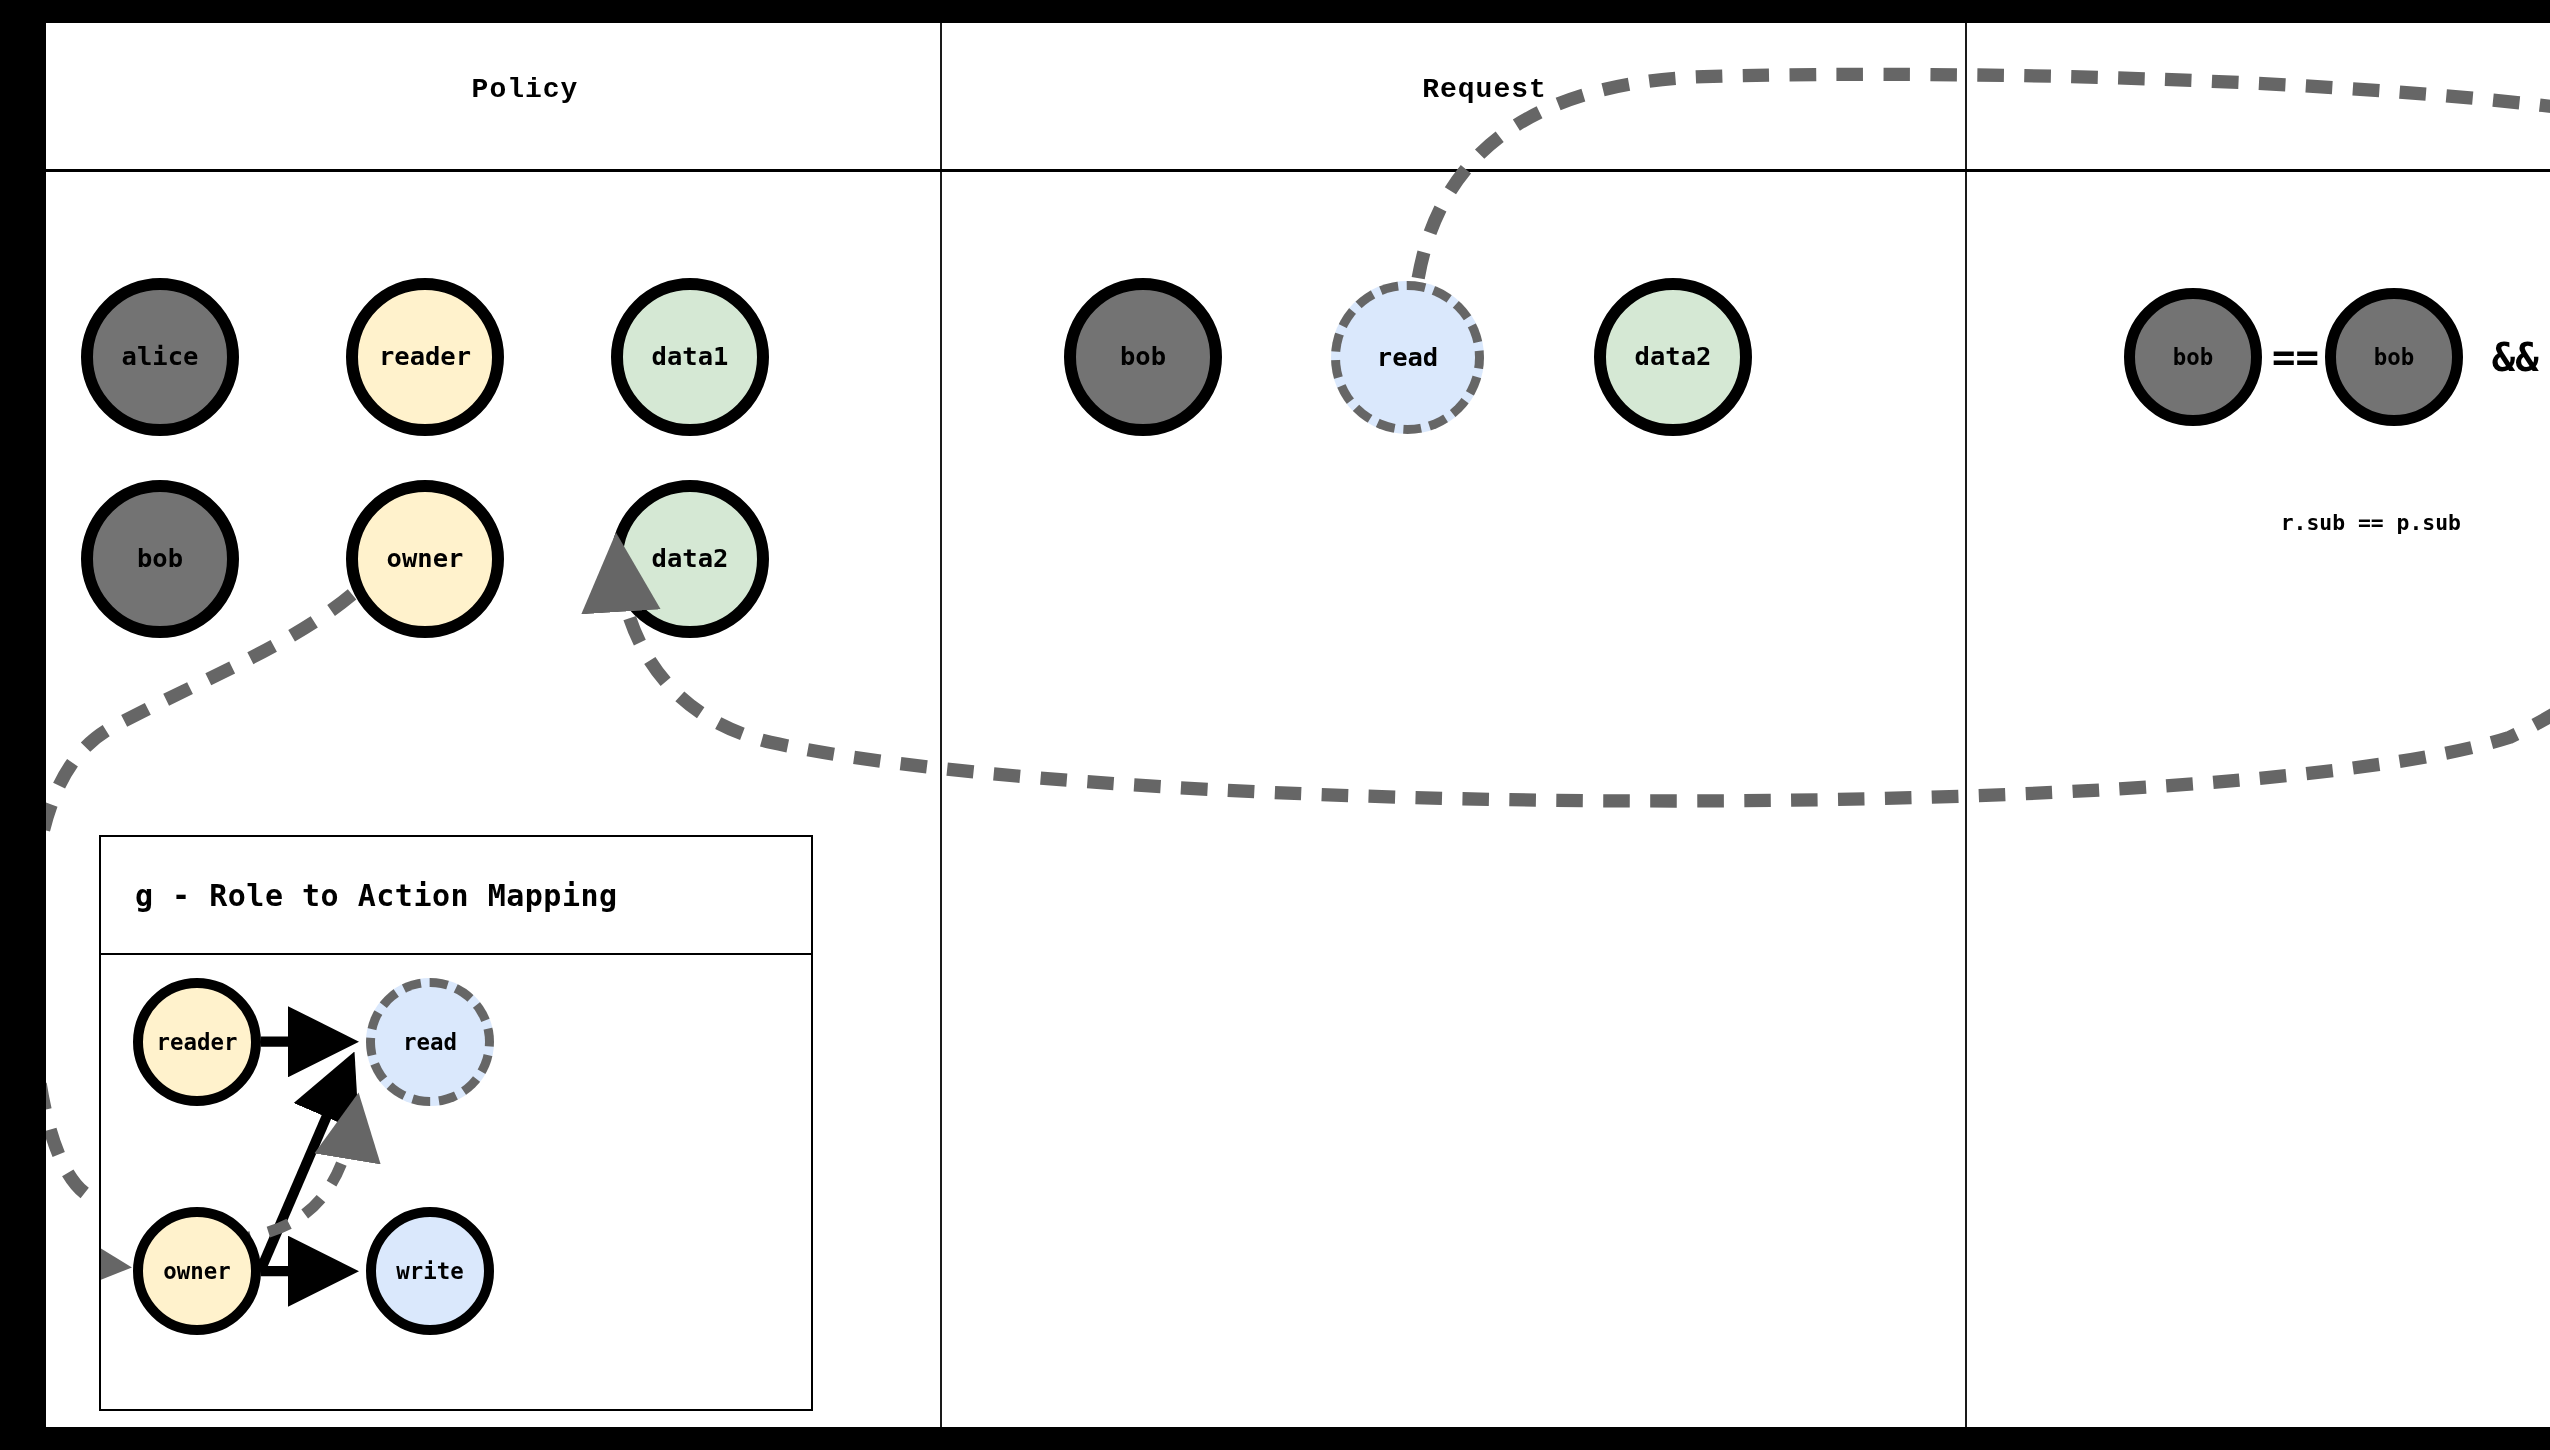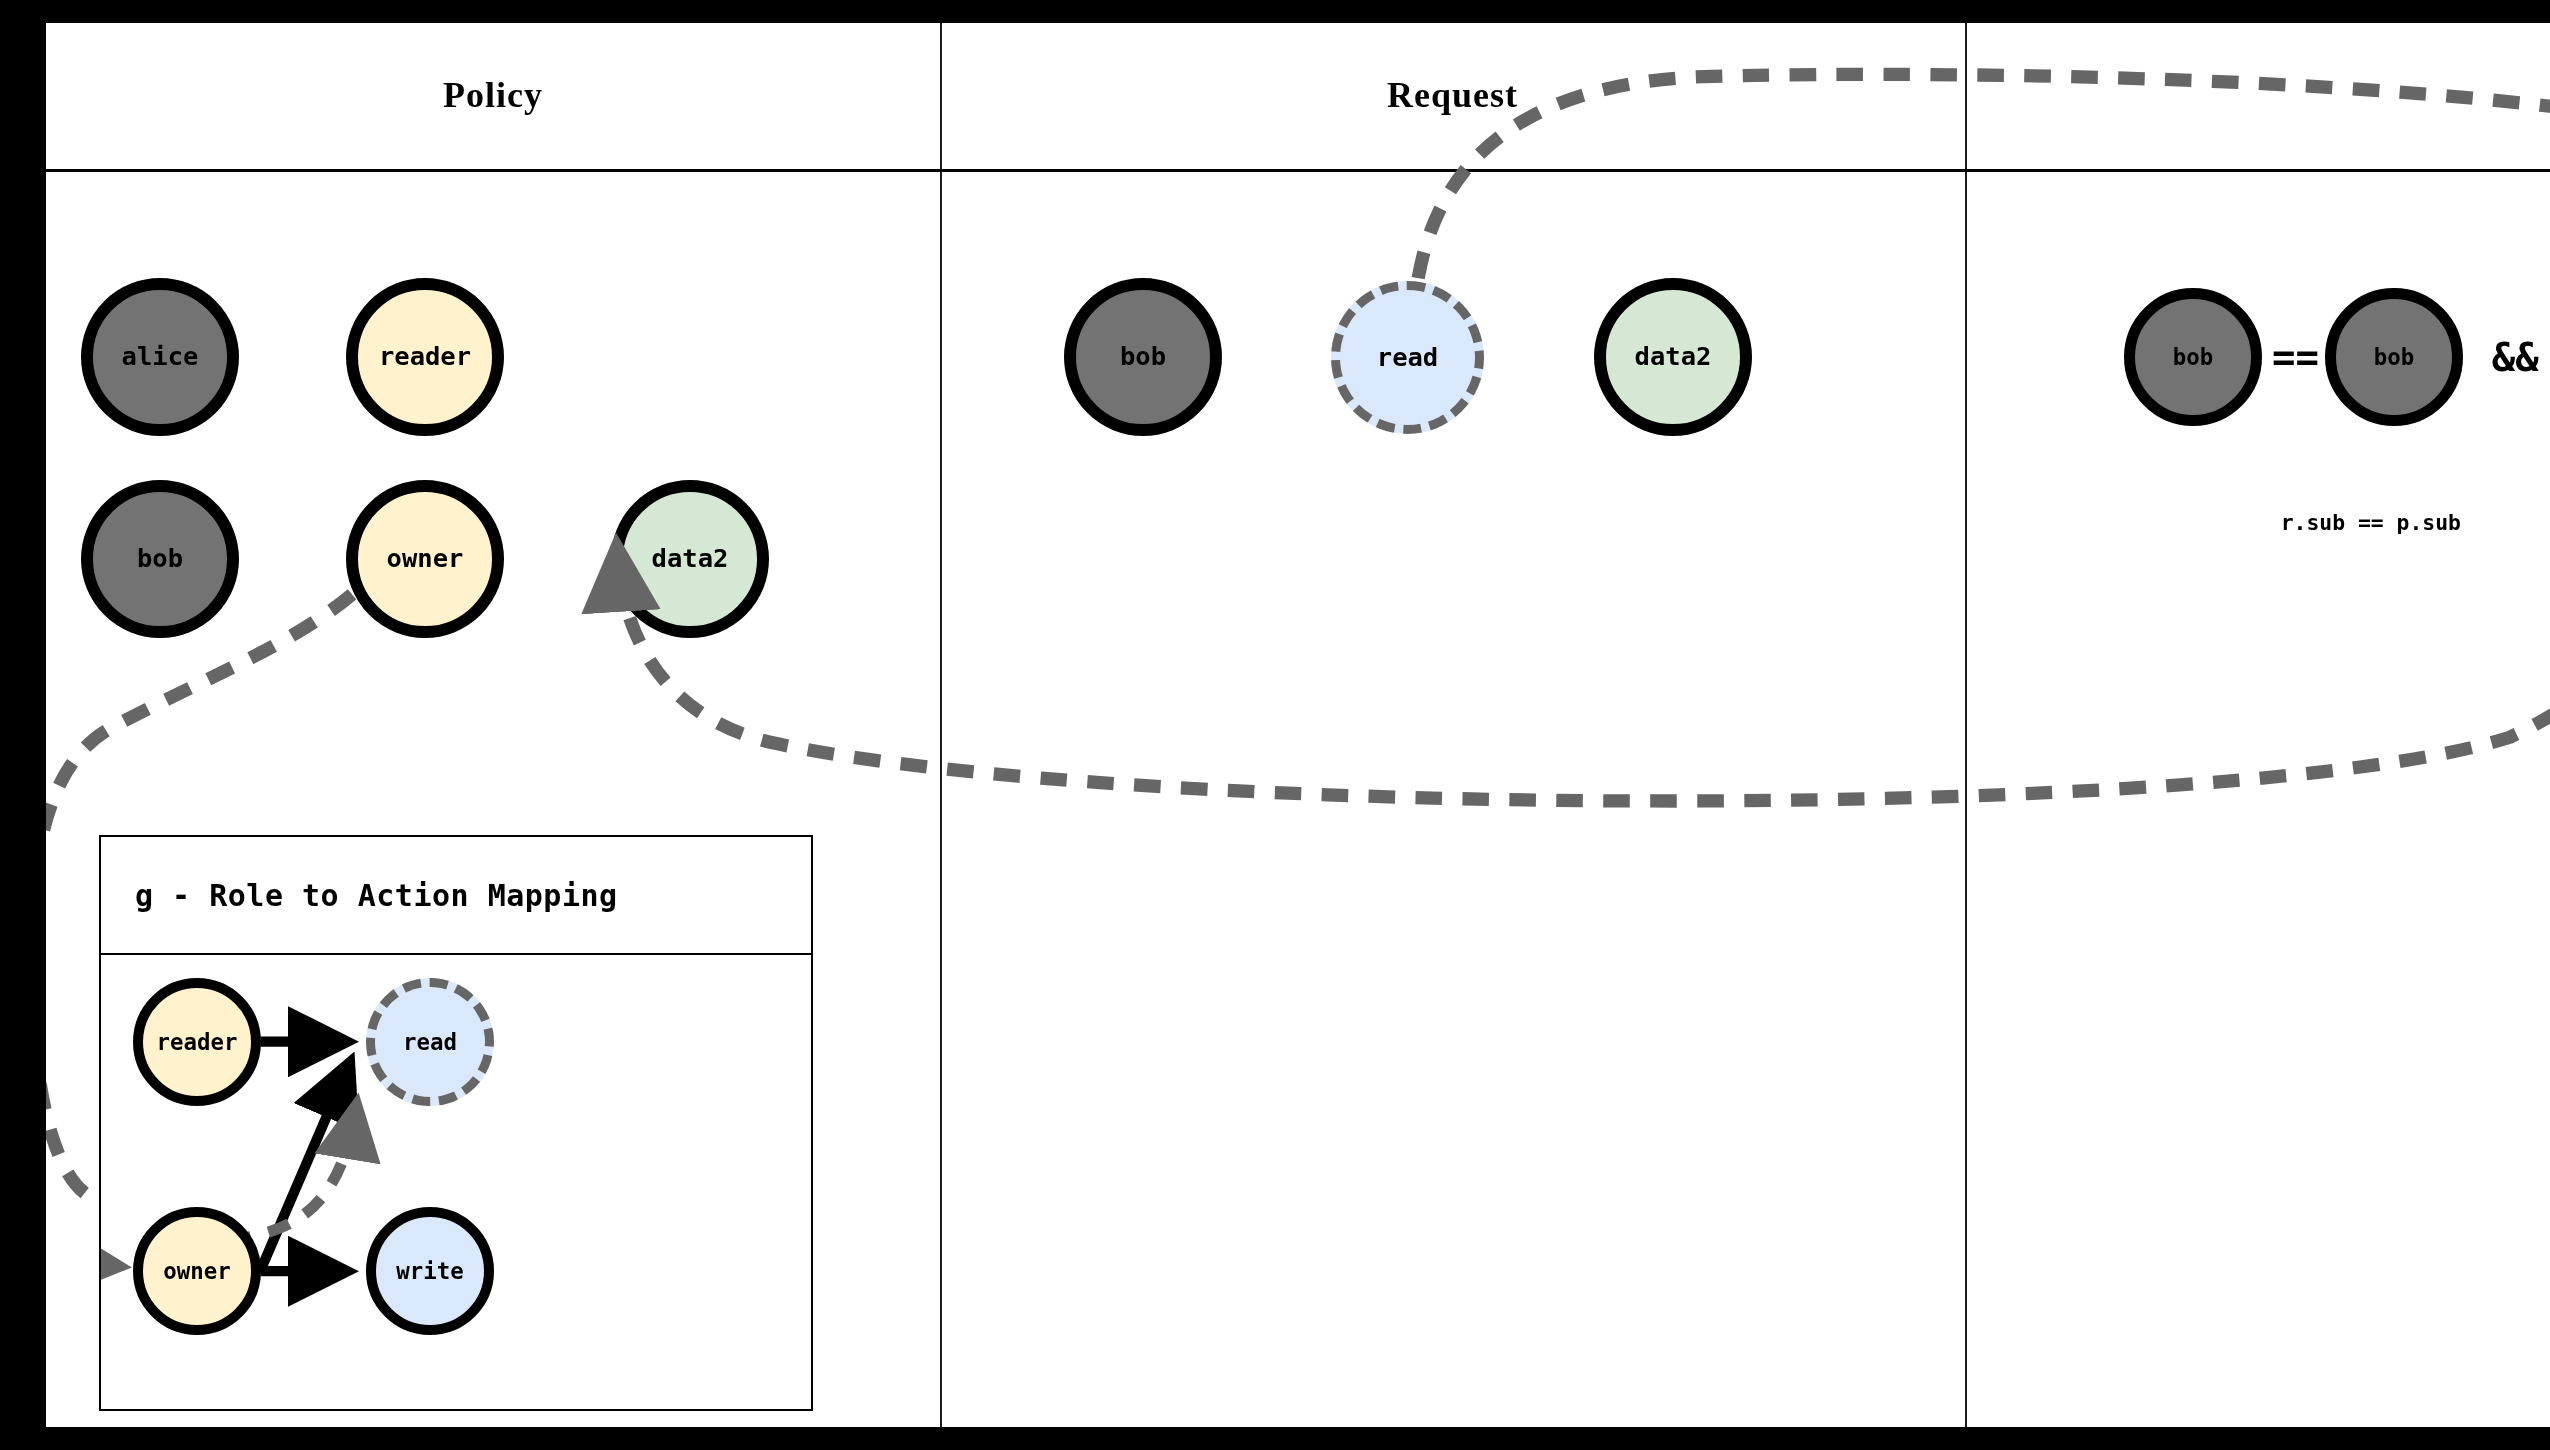--- a/index.html
+++ b/index.html
@@ -1,21 +1,21 @@
 <!DOCTYPE html>
 <html style="font-size:8.2px"><head>
 <meta charset="utf-8">
 <style>
   html,body{margin:0;padding:0;background:#000;}
   body{width:3579px;height:1451px;font-family:"DejaVu Sans Mono",monospace;}
   #canvas{position:absolute;left:46px;top:23px;width:3509px;height:1404px;background:#fff;overflow:hidden;}
   .vrule{position:absolute;top:0;width:2px;height:1404px;background:#1a1a1a;}
   .hrule{position:absolute;left:0;top:146px;width:3509px;height:3.1px;background:#000;}
-  .coltitle{position:absolute;top:51px;font-family:Liberation Serif, serif;font-weight:bold;
-            font-size:36px;color:#000;text-align:center;letter-spacing:1px;}
+  .coltitle{position:absolute;top:51px;font-family:Liberation Mono, monospace;font-weight:bold;
+            font-size:28px;color:#000;text-align:center;letter-spacing:1px;padding-left:32px;}
   
   .node{position:absolute;display:flex;align-items:center;justify-content:center;
         border-radius:50%;box-sizing:border-box;font-family:"DejaVu Sans Mono",monospace;
         font-weight:bold;color:#000;text-align:center;line-height:1;}
   .n-big{width:158px;height:158px;border:12.2px solid #000;font-size:25.5px;}
   .n-req{width:153px;height:153px;font-size:25.5px;}
   .n-match{width:138px;height:138px;border:11.2px solid #000;font-size:22.4px;}
   .f-red{background:#737373;}
   .f-yellow{background:#FFF2CC;}
   .f-green{background:#D5E8D4;}
@@ -49,20 +49,21 @@
   <div class="vrule" style="left:894px;"></div>
   <div class="vrule" style="left:1919px;"></div>
   <div class="hrule"></div>
 
   <div class="coltitle" style="left:0px;width:894px;">Policy</div>
   <div class="coltitle" style="left:894px;width:1025px;">Request</div>
   <div class="coltitle" style="left:1919px;width:1590px;">Matching</div>
 
   <div class="node n-big f-red" style="left:35px;top:255px;">alice</div>
   <div class="node n-big f-yellow" style="left:300px;top:255px;">reader</div>
+  <div class="node n-big f-green" style="left:565px;top:255px;">data1</div>
 
   <div class="node n-big f-red" style="left:35px;top:457px;">bob</div>
   <div class="node n-big f-yellow" style="left:300px;top:457px;">owner</div>
   <div class="node n-big f-green" style="left:565px;top:457px;">data2</div>
 
   <div class="node n-big f-red" style="left:1018px;top:255px;">bob</div>
   <div class="node n-req f-blue b-dashed" style="left:1285px;top:258px;">read</div>
   <div class="node n-big f-green" style="left:1548px;top:255px;">data2</div>
 
   <div class="node n-match f-red" style="left:2078px;top:265px;">bob</div>

